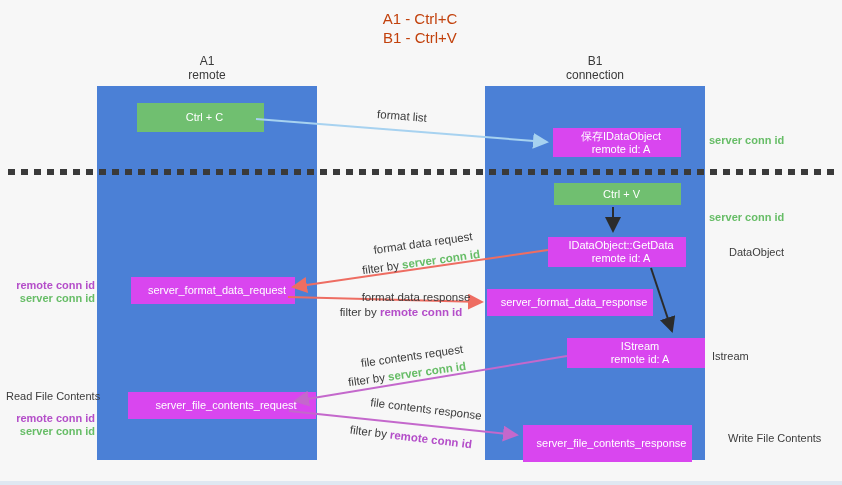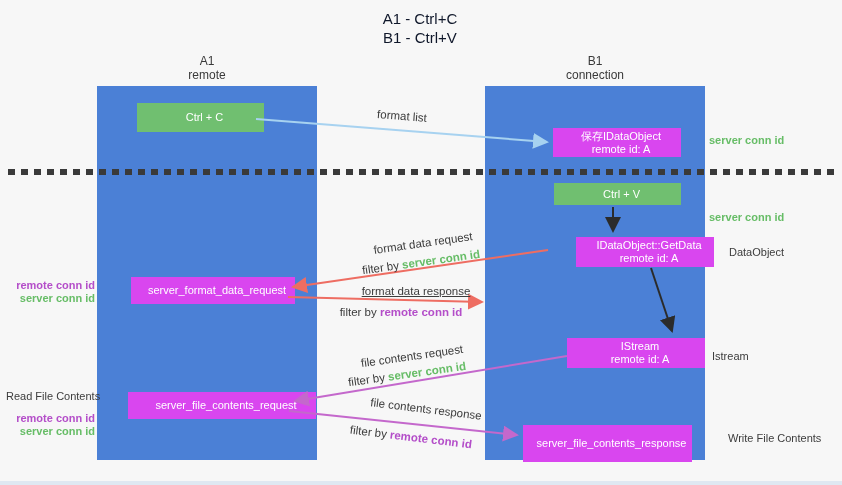--- a/index.html
+++ b/index.html
@@ -3,21 +3,21 @@
 <meta charset="utf-8">
 <style>
   html,body { margin:0; padding:0; background:#f7f7f7; }
   .canvas {
     position:relative; width:842px; height:485px; background:#f7f7f7;
     font-family:"Liberation Sans", sans-serif; overflow:hidden;
     color:#3c3c3c;
   }
   .main-title {
     position:absolute; left:300px; top:9px; width:240px;
-    text-align:center; font-size:15px; line-height:19px; color:#0f172a;
+    text-align:center; font-size:15px; line-height:19px; color:#c2410c;
   }
   .col-header {
     position:absolute; top:54px; width:220px; text-align:center;
     font-size:12px; line-height:14px; color:#3a3a3a;
   }
   .col-header.a1 { left:97px; }
   .col-header.b1 { left:485px; }
   .col {
     position:absolute; top:86px; width:220px; height:374px;
     background:#4b80d6; z-index:1;
@@ -104,29 +104,32 @@
 
   <div class="box orange" style="left:553px;top:128px;width:120px;height:29px;">
     <span>保存IDataObject</span>
     <span>remote id: A</span>
   </div>
 
   <div class="box green" style="left:554px;top:183px;width:119px;height:22px;">
     <span>Ctrl + V</span>
   </div>
 
-  <div class="box orange" style="left:548px;top:237px;width:130px;height:30px;margin-left:28px;">
+  <div class="box orange" style="left:548px;top:237px;width:130px;height:30px;">
     <span>IDataObject::GetData</span>
     <span>remote id: A</span>
   </div>
 
   <div class="box orange" style="left:131px;top:277px;width:156px;height:27px;">
     <span>server_format_data_request</span>
   </div>
 
+  <div class="box orange" style="left:487px;top:289px;width:158px;height:27px;">
+    <span>server_format_data_response</span>
+  </div>
 
   <div class="box orange" style="left:567px;top:338px;width:130px;height:30px;">
     <span>IStream</span>
     <span>remote id: A</span>
   </div>
 
   <div class="box orange" style="left:128px;top:392px;width:180px;height:27px;">
     <span>server_file_contents_request</span>
   </div>
 
@@ -135,21 +138,21 @@
   </div>
 
   <div class="flow" style="left:402px;top:116px;transform:translate(-50%,-50%) rotate(4.5deg);">format list</div>
 
   <div class="flow" style="left:423px;top:243px;transform:translate(-50%,-50%) rotate(-8deg);">format data request</div>
 
   <div class="flow" style="left:421px;top:262px;transform:translate(-50%,-50%) rotate(-8deg);">
     <span>filter by </span><span class="kw-green">server conn id</span>
   </div>
 
-  <div class="flow" style="left:416px;top:291px;transform:translate(-50%,-50%);text-decoration:underline;">format data response</div>
+  <div class="flow" style="left:416px;top:297px;transform:translate(-50%,-50%);">format data response</div>
 
   <div class="flow" style="left:401px;top:312px;transform:translate(-50%,-50%);">
     <span>filter by </span><span class="kw-purple">remote conn id</span>
   </div>
 
   <div class="flow" style="left:412px;top:356px;transform:translate(-50%,-50%) rotate(-8deg);">file contents request</div>
 
   <div class="flow" style="left:407px;top:374px;transform:translate(-50%,-50%) rotate(-8deg);">
     <span>filter by </span><span class="kw-green">server conn id</span>
   </div>

